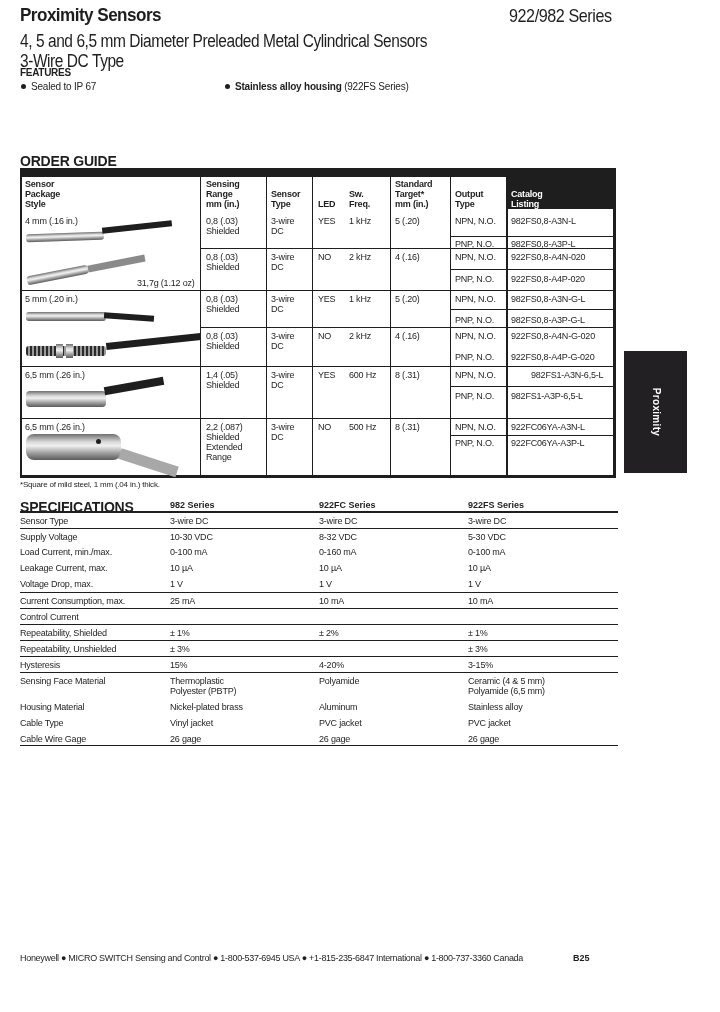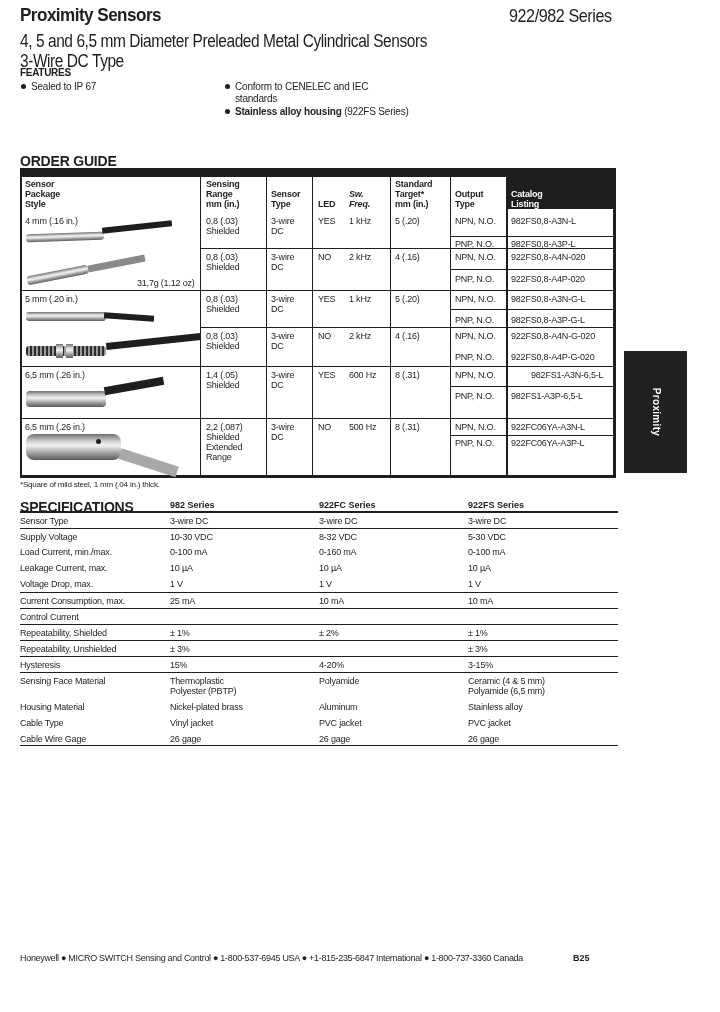--- a/index.html
+++ b/index.html
@@ -61,21 +61,20 @@
 <div class="abs subtitle">
   <div>4, 5 and 6,5 mm Diameter Preleaded Metal Cylindrical Sensors</div>
   <div>3-Wire DC Type</div>
 </div>
 
 <div class="abs features-head">FEATURES</div>
 <div class="abs feat-col" style="left:20px; top:81px; width:190px;">
   <div class="fi">Sealed to IP 67</div>
 </div>
 <div class="abs feat-col" style="left:224px; top:81px; width:200px;">
-  <div class="fi" style="width:150px">Conform to CENELEC and IEC standards</div>
   <div class="fi"><b>Stainless alloy housing</b><span> (922FS Series)</span></div>
 </div>
 
 <div class="abs section-head" style="left:20px; top:153px;">ORDER GUIDE</div>
 
 <div class="abs og">
   <div class="og-topbar"></div>
   <div class="og-frame"></div>
   <div class="og-cat-bg"></div>
 
@@ -100,21 +99,21 @@
 
   <div class="og-th" style="left:5px; top:11px; white-space:pre;">Sensor
 Package
 Style</div>
   <div class="og-th" style="left:186px; top:11px; white-space:pre;">Sensing
 Range
 mm (in.)</div>
   <div class="og-th" style="left:251px; top:21px; white-space:pre;">Sensor
 Type</div>
   <div class="og-th" style="left:298px; top:31px; white-space:pre;">LED</div>
-  <div class="og-th" style="left:329px; top:21px; white-space:pre;font-style:italic;">Sw.
+  <div class="og-th" style="left:329px; top:21px; white-space:pre;">Sw.
 Freq.</div>
   <div class="og-th" style="left:375px; top:11px; white-space:pre;">Standard
 Target*
 mm (in.)</div>
   <div class="og-th" style="left:435px; top:21px; white-space:pre;">Output
 Type</div>
   <div class="og-th cat-th" style="left:491px; top:21px; white-space:pre;">Catalog
 Listing</div>
 
   <div class="og-td" style="left:5px; top:48px;">4 mm (.16 in.)</div>

